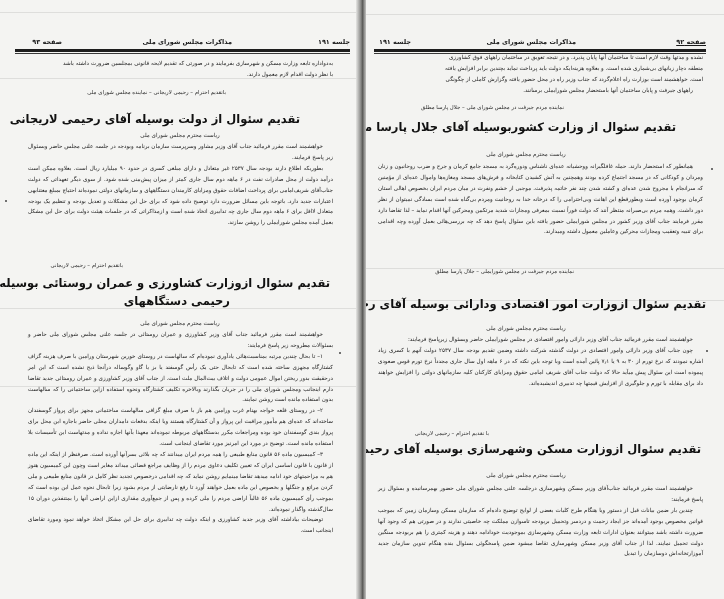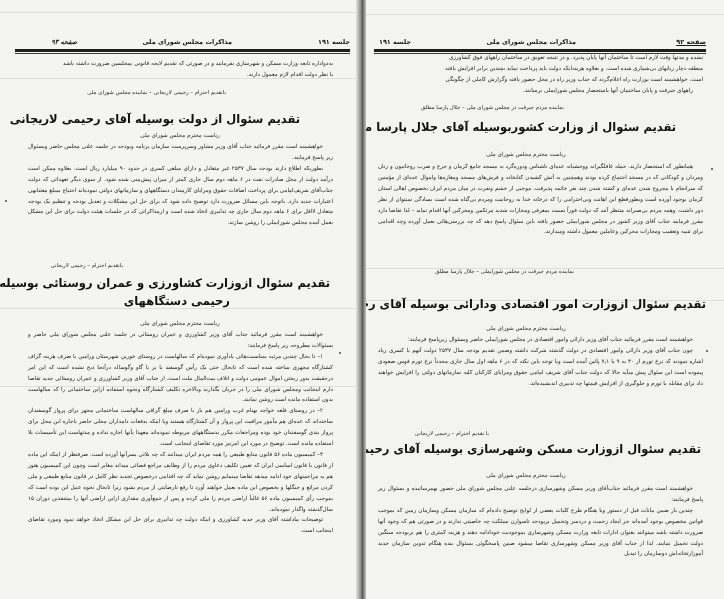--- a/index.html
+++ b/index.html
@@ -29,21 +29,21 @@
 
 <div class="page left">
   <div class="scan-line" style="top:12px"></div>
   <div class="scan-line" style="top:78px"></div>
   <div class="scan-line" style="top:308px"></div>
   <div class="scan-line" style="top:386px"></div>
 
   <div class="hdr" style="left:15px;width:335px;">
     <span style="right:0;">جلسه ۱۹۱</span>
     <span style="right:118px;">مذاکرات مجلس شورای ملی</span>
-    <span style="right:273px;font-style:italic;">صفحه ۹۳</span>
+    <span style="right:288px;">صفحه ۹۳</span>
   </div>
   <div class="rule" style="left:15px;top:49px;width:335px;"></div>
   <div class="rule2" style="left:15px;top:53px;width:335px;"></div>
 
   <div class="txt" style="left:28px;top:58px;width:305px;">
     <p>به‌دواداره تابعه وزارت مسکن و شهرسازی بفرمایند و در صورتی که تقدیم لایحه قانونی بمجلسین ضرورت داشته باشد</p>
     <p>با نظر دولت اقدام لازم معمول دارند.</p>
   </div>
   <div class="sig" style="right:132px;top:89px;">باتقدیم احترام – رحیمی لاریجانی – نماینده مجلس شورای ملی</div>
 

